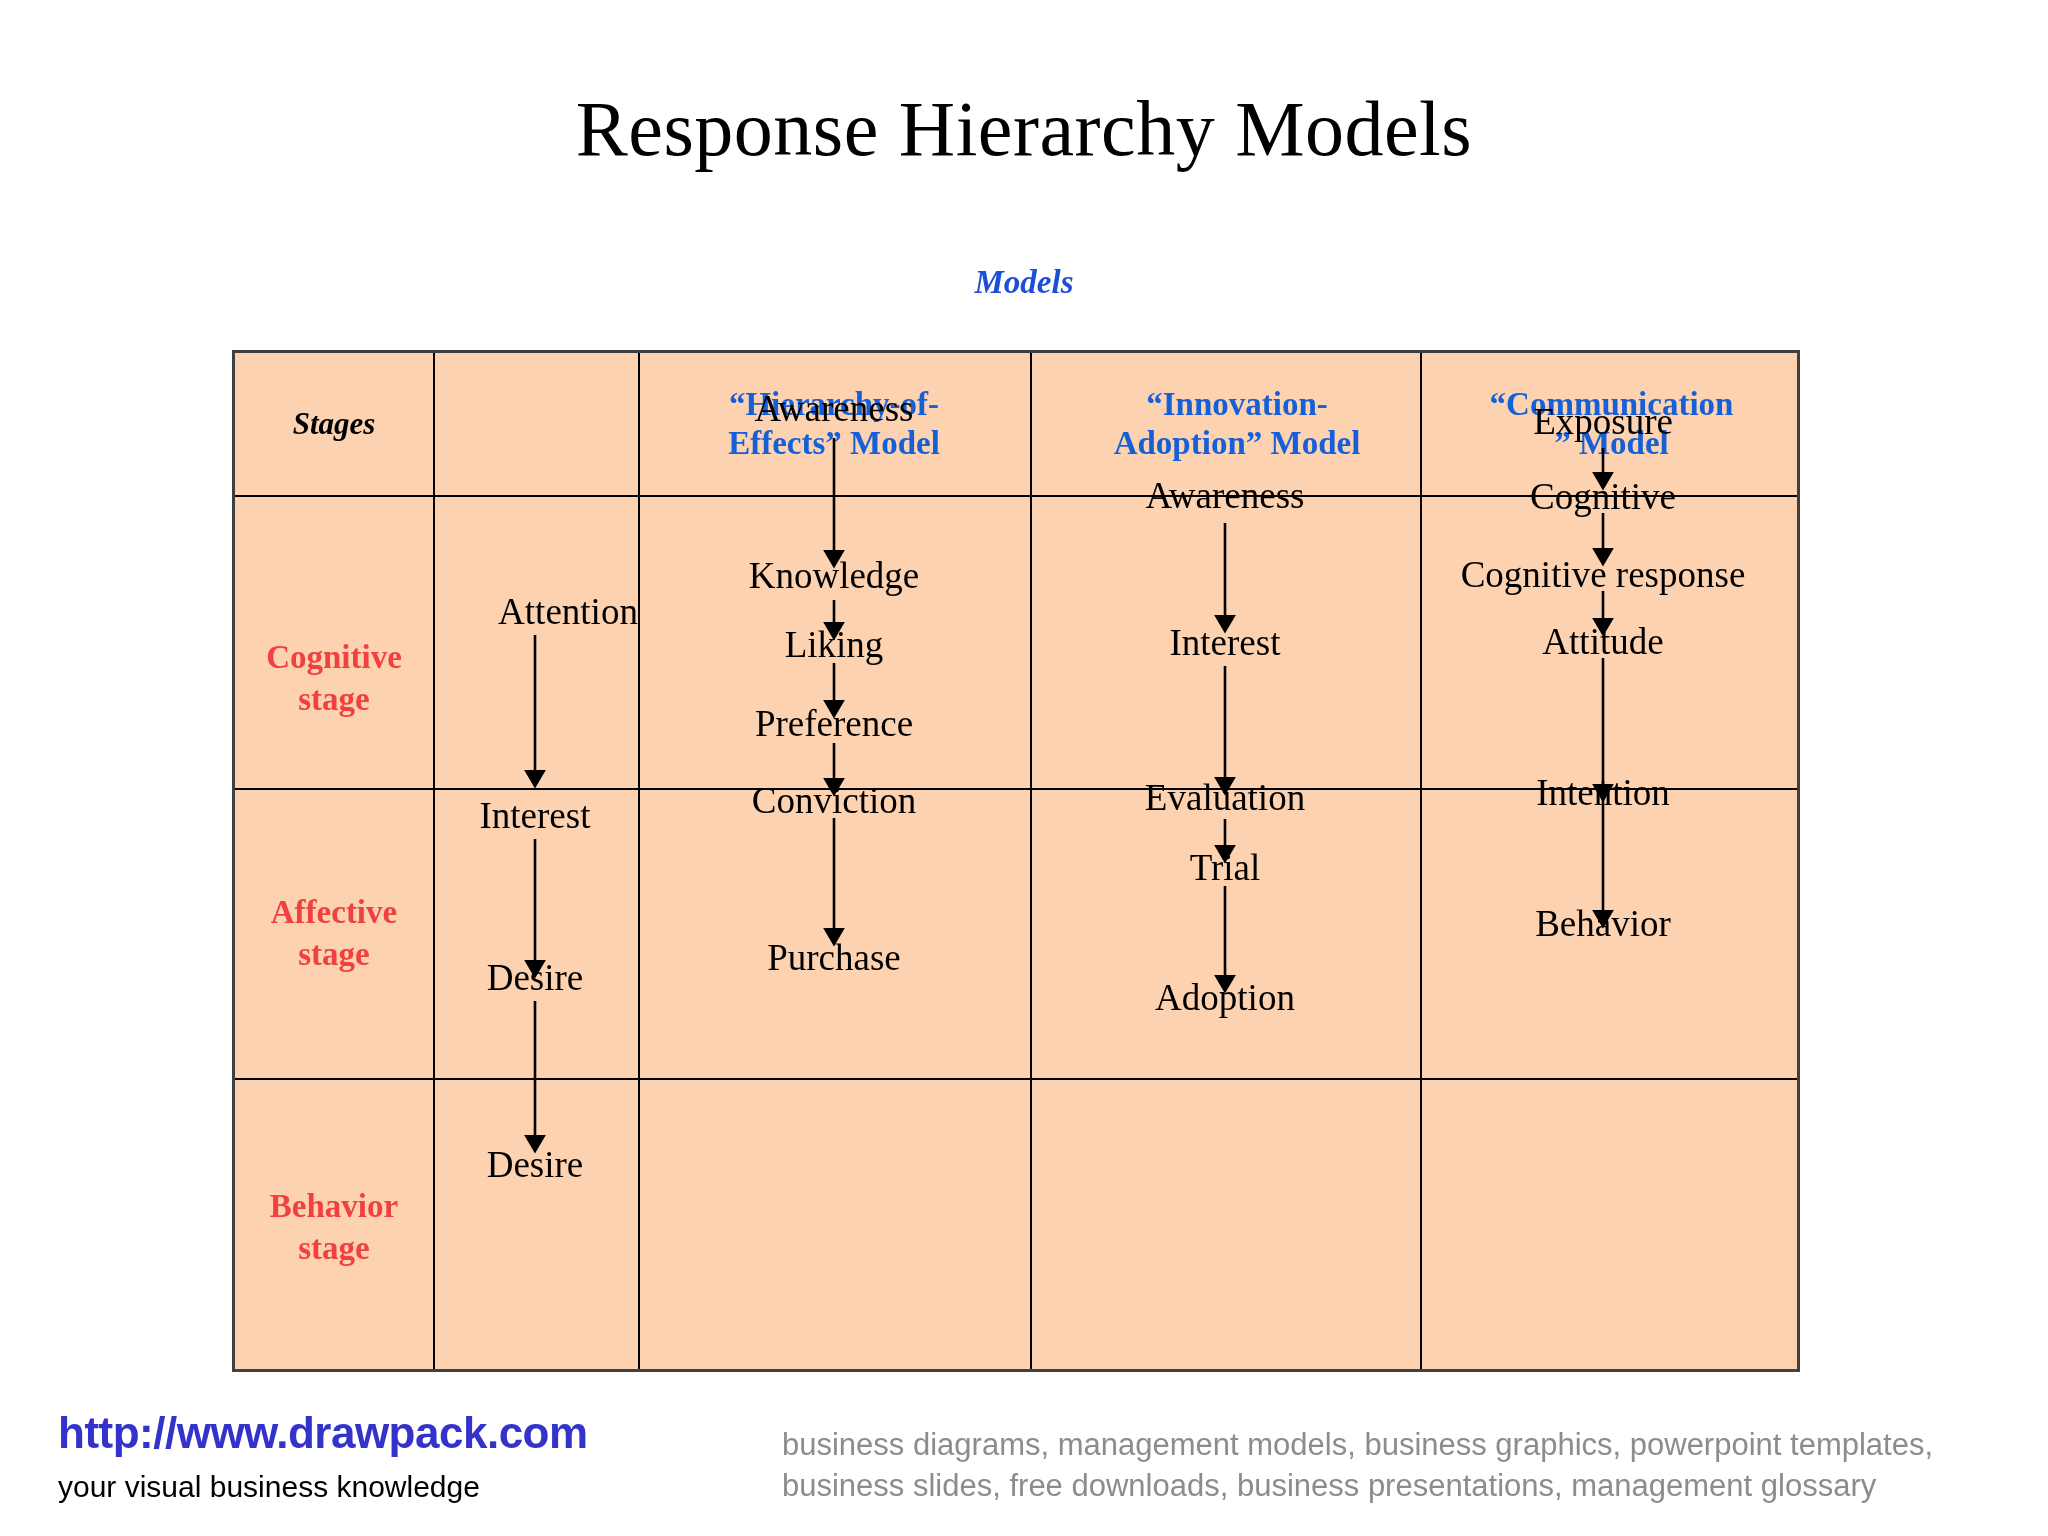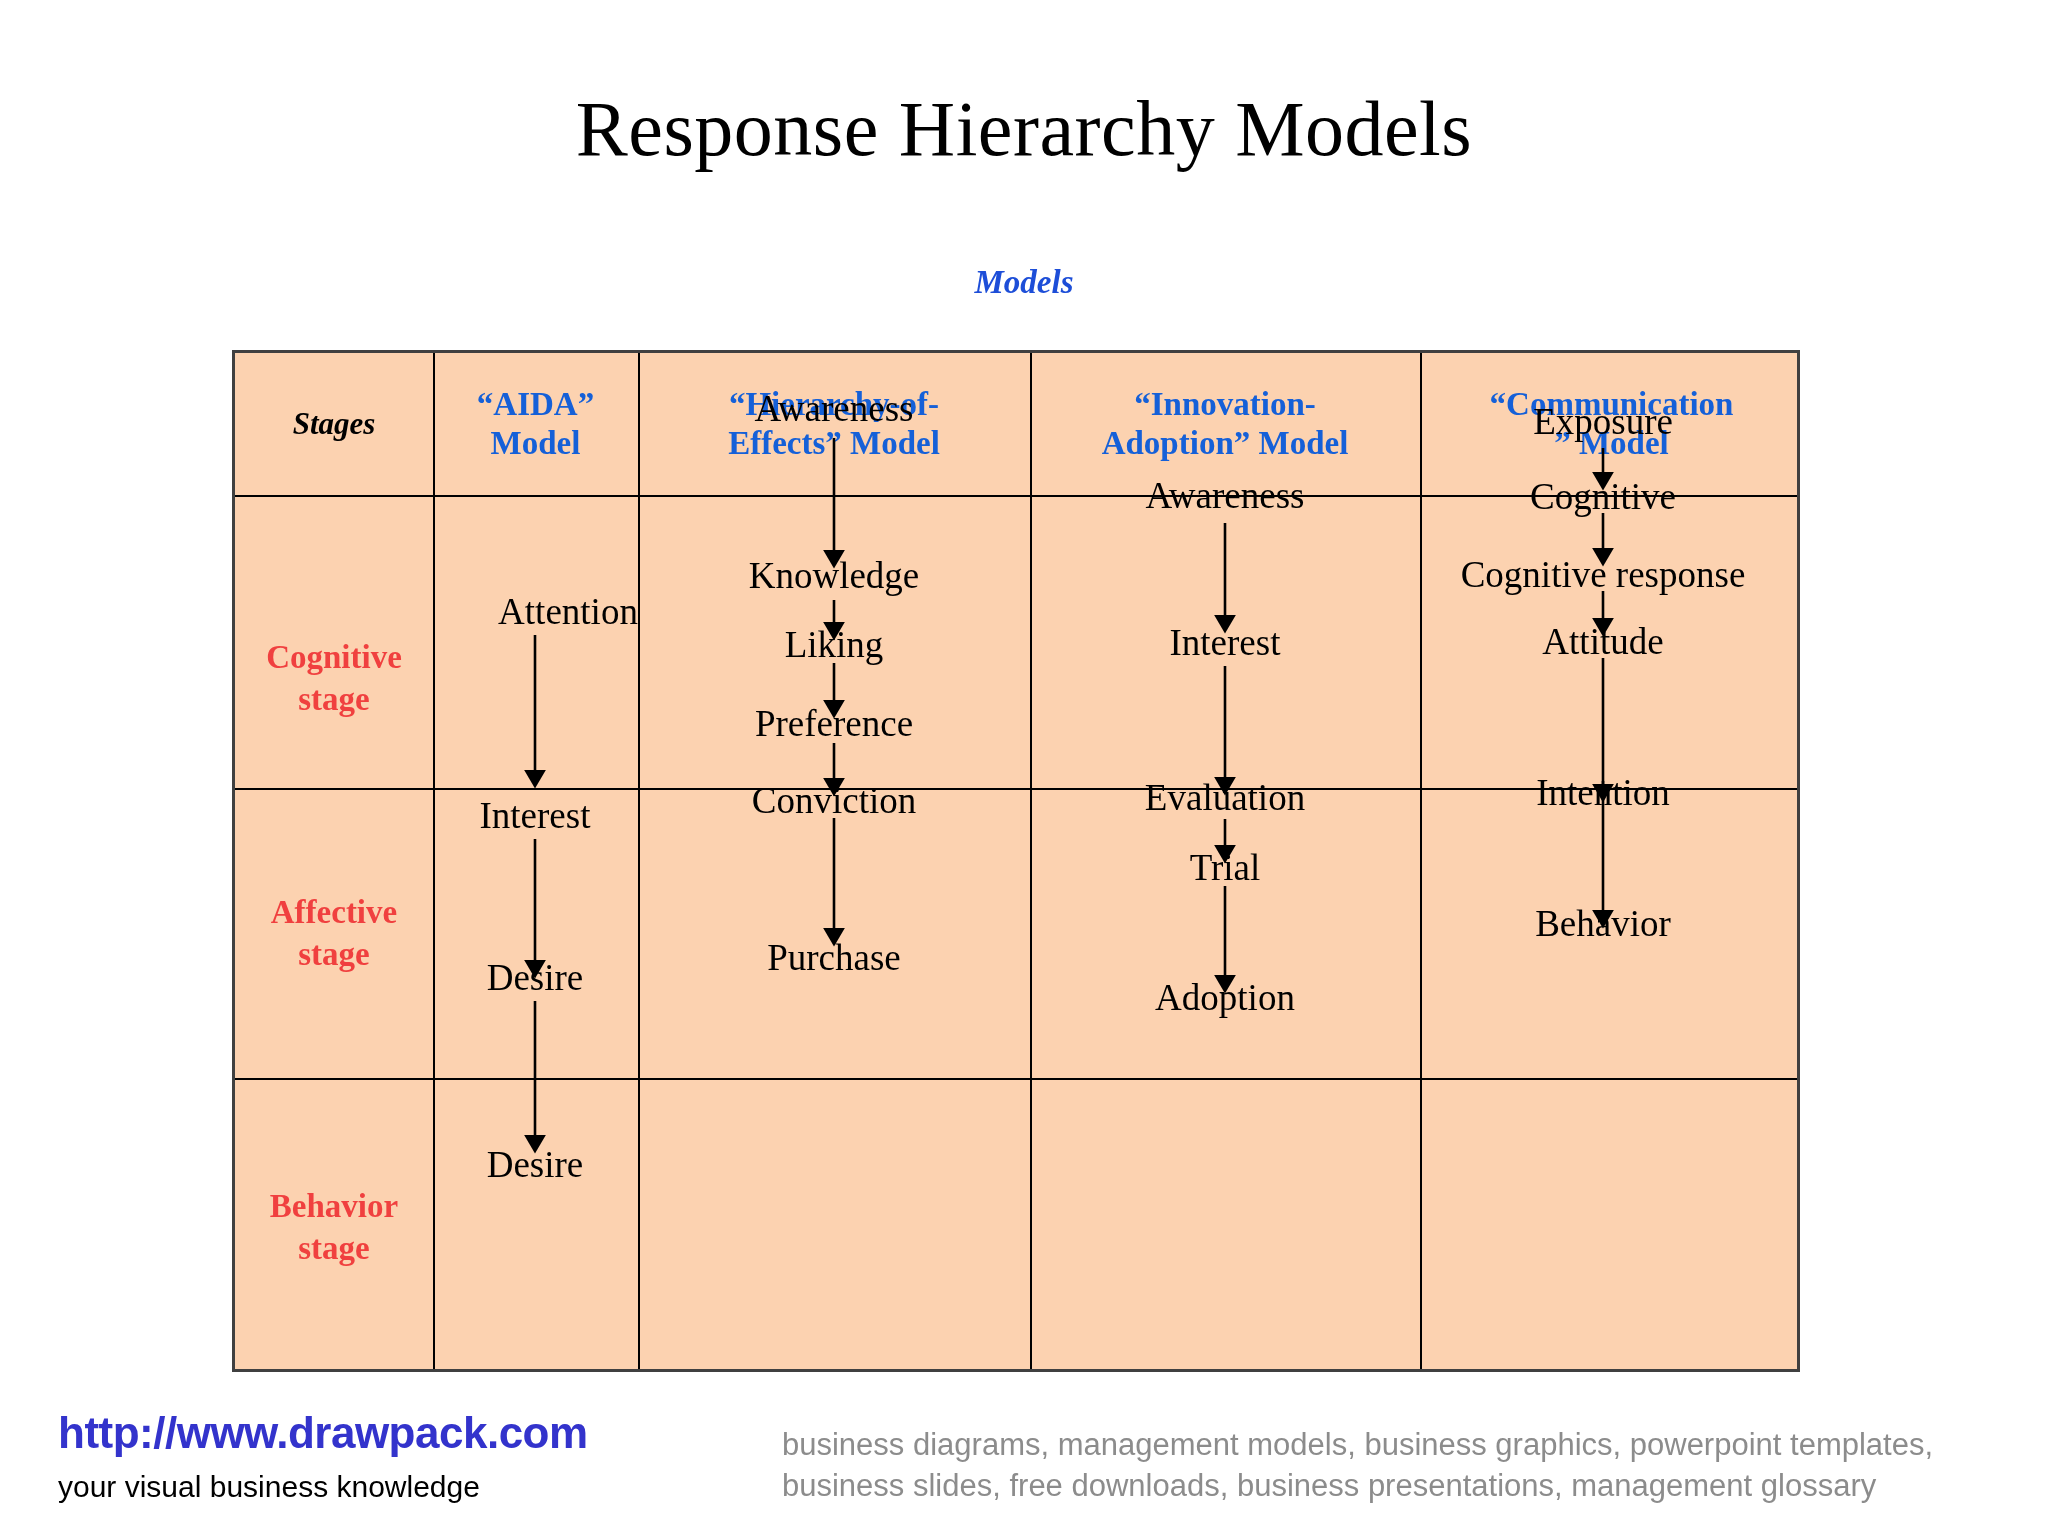--- a/index.html
+++ b/index.html
@@ -117,31 +117,27 @@
     <div class="vline" style="left:1185px;"></div>
 
     <div class="hline" style="top:142px;"></div>
     <div class="hline" style="top:435px;"></div>
     <div class="hline" style="top:725px;"></div>
 
     <div class="hdr-stages" style="left:0px;top:71px;width:198px;">
       <span>Stages</span>
     </div>
 
-    <div class="hdr" style="left:198px;top:71px;width:205px;">
-      <div>“AIDA”</div>
-      <div>Model</div>
-    </div>
 
     <div class="hdr" style="left:403px;top:71px;width:392px;">
       <div>“Hierarchy-of-</div>
       <div>Effects” Model</div>
     </div>
 
-    <div class="hdr" style="left:795px;top:71px;width:390px;">
+    <div class="hdr" style="left:795px;top:71px;width:390px;padding-left:12px;">
       <div>“Innovation-</div>
       <div>Adoption” Model</div>
     </div>
 
     <div class="hdr" style="left:1185px;top:71px;width:383px;">
       <div>“Communication</div>
       <div>” Model</div>
     </div>
 
     <div class="stagelbl" style="left:0px;top:288px;width:198px;margin-top:37px;">

